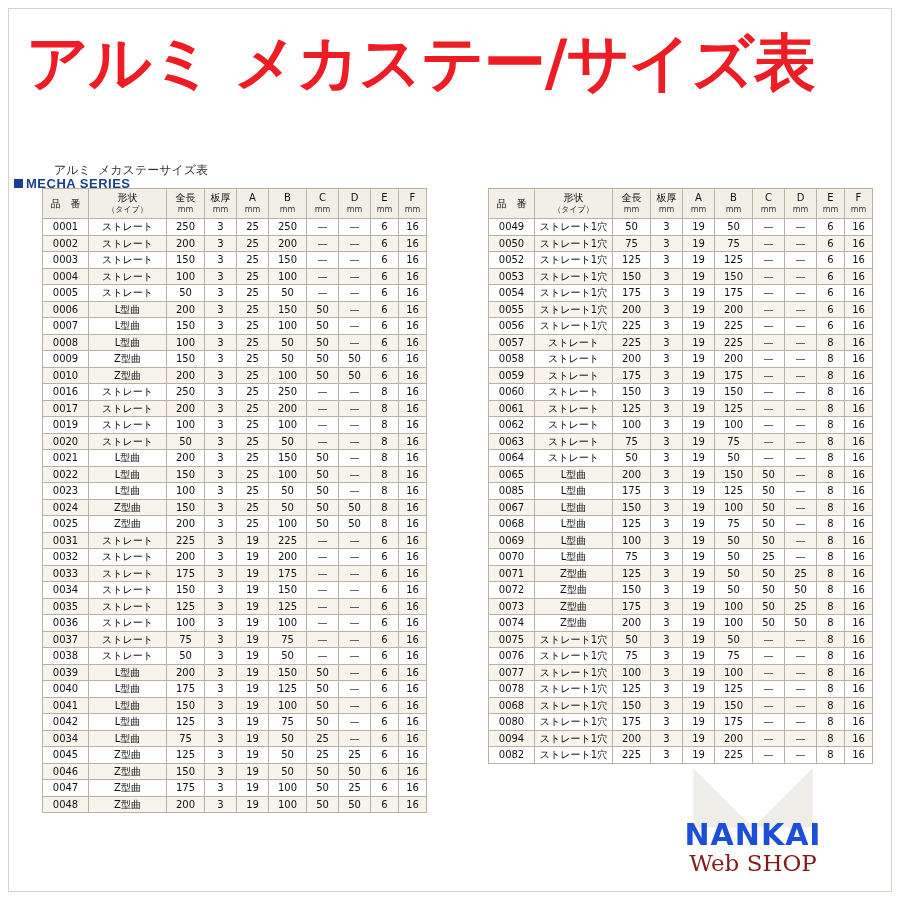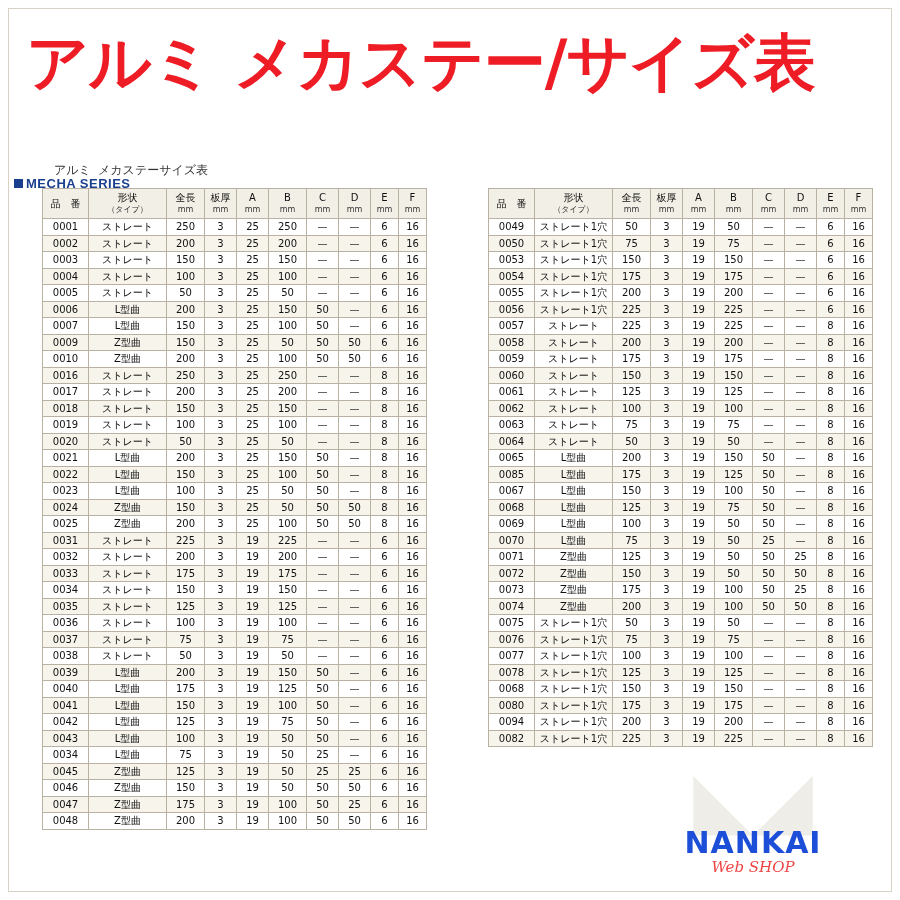--- a/index.html
+++ b/index.html
@@ -129,23 +129,22 @@
   }
   .wm-name {
     font-family:"DejaVu Sans", sans-serif;
     font-weight:bold;
     font-size:30px;
     letter-spacing:1px;
     color:#1d4ed8;
   }
   .wm-sub {
     font-family:"DejaVu Serif", serif;
-    font-style:italic;
-    font-size:15px;
-    color:#ef4444;
+    font-size:23px;
+    color:#7f1d1d;
     margin-top:-2px;
   }
 </style>
 </head>
 <body>
 
 <div class="page">
   <div class="frame"></div>
 
   <div class="title">アルミ メカステー/サイズ表</div>
@@ -262,20 +261,32 @@
             <td class="num">150</td>
             <td class="num">3</td>
             <td class="num">25</td>
             <td class="num">100</td>
             <td class="num">50</td>
             <td class="num dash">—</td>
             <td class="num">6</td>
             <td class="num">16</td>
           </tr>
           <tr>
+            <td class="code">0008</td>
+            <td class="shape">L型曲</td>
+            <td class="num">100</td>
+            <td class="num">3</td>
+            <td class="num">25</td>
+            <td class="num">50</td>
+            <td class="num">50</td>
+            <td class="num dash">—</td>
+            <td class="num">6</td>
+            <td class="num">16</td>
+          </tr>
+          <tr>
             <td class="code">0009</td>
             <td class="shape">Z型曲</td>
             <td class="num">150</td>
             <td class="num">3</td>
             <td class="num">25</td>
             <td class="num">50</td>
             <td class="num">50</td>
             <td class="num">50</td>
             <td class="num">6</td>
             <td class="num">16</td>
@@ -310,32 +321,20 @@
             <td class="num">200</td>
             <td class="num">3</td>
             <td class="num">25</td>
             <td class="num">200</td>
             <td class="num dash">—</td>
             <td class="num dash">—</td>
             <td class="num">8</td>
             <td class="num">16</td>
           </tr>
           <tr>
-            <td class="code">0018</td>
-            <td class="shape">ストレート</td>
-            <td class="num">150</td>
-            <td class="num">3</td>
-            <td class="num">25</td>
-            <td class="num">150</td>
-            <td class="num dash">—</td>
-            <td class="num dash">—</td>
-            <td class="num">8</td>
-            <td class="num">16</td>
-          </tr>
-          <tr>
             <td class="code">0019</td>
             <td class="shape">ストレート</td>
             <td class="num">100</td>
             <td class="num">3</td>
             <td class="num">25</td>
             <td class="num">100</td>
             <td class="num dash">—</td>
             <td class="num dash">—</td>
             <td class="num">8</td>
             <td class="num">16</td>
@@ -544,32 +543,20 @@
             <td class="num">6</td>
             <td class="num">16</td>
           </tr>
           <tr>
             <td class="code">0042</td>
             <td class="shape">L型曲</td>
             <td class="num">125</td>
             <td class="num">3</td>
             <td class="num">19</td>
             <td class="num">75</td>
-            <td class="num">50</td>
-            <td class="num dash">—</td>
-            <td class="num">6</td>
-            <td class="num">16</td>
-          </tr>
-          <tr>
-            <td class="code">0043</td>
-            <td class="shape">L型曲</td>
-            <td class="num">100</td>
-            <td class="num">3</td>
-            <td class="num">19</td>
-            <td class="num">50</td>
             <td class="num">50</td>
             <td class="num dash">—</td>
             <td class="num">6</td>
             <td class="num">16</td>
           </tr>
           <tr>
             <td class="code">0034</td>
             <td class="shape">L型曲</td>
             <td class="num">75</td>
             <td class="num">3</td>
@@ -679,20 +666,32 @@
             <td class="num">75</td>
             <td class="num">3</td>
             <td class="num">19</td>
             <td class="num">75</td>
             <td class="num dash">—</td>
             <td class="num dash">—</td>
             <td class="num">6</td>
             <td class="num">16</td>
           </tr>
           <tr>
+            <td class="code">0052</td>
+            <td class="shape">ストレート1穴</td>
+            <td class="num">125</td>
+            <td class="num">3</td>
+            <td class="num">19</td>
+            <td class="num">125</td>
+            <td class="num dash">—</td>
+            <td class="num dash">—</td>
+            <td class="num">6</td>
+            <td class="num">16</td>
+          </tr>
+          <tr>
             <td class="code">0053</td>
             <td class="shape">ストレート1穴</td>
             <td class="num">150</td>
             <td class="num">3</td>
             <td class="num">19</td>
             <td class="num">150</td>
             <td class="num dash">—</td>
             <td class="num dash">—</td>
             <td class="num">6</td>
             <td class="num">16</td>

